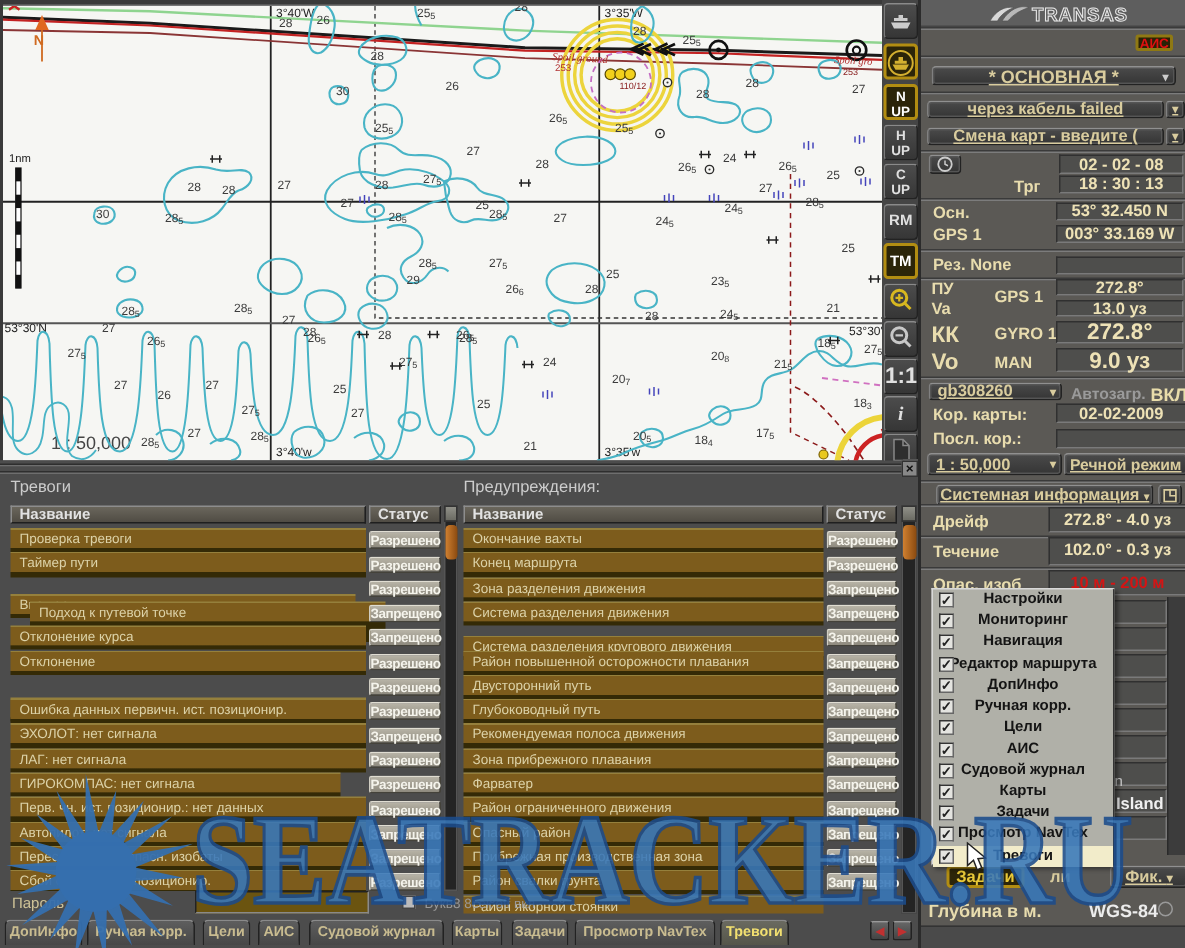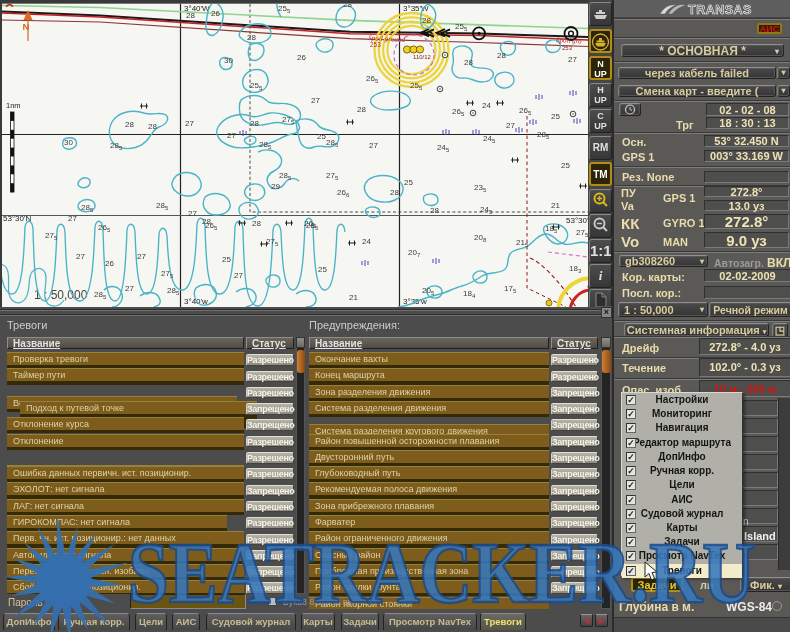--- a/index.html
+++ b/index.html
@@ -1,24 +1,24 @@
 <!DOCTYPE html>
 <html><head><meta charset="utf-8">
 <style>
 *{margin:0;padding:0;box-sizing:border-box;}
 html,body{width:790px;height:632px;overflow:hidden;background:#4c4c4c;font-family:"Liberation Sans",sans-serif;position:relative;}
 .abs{position:absolute;}
 
 #rp{left:612px;top:0;width:178px;height:632px;background:#5b5955;border-left:2px solid #2b2b2b;}
 .lbl{position:absolute;color:#e8dcae;font-weight:bold;font-size:11px;}
 .vbox{position:absolute;background:#4e4e4c;border-top:1px solid #303030;border-left:1px solid #303030;border-bottom:1px solid #7a7a7a;border-right:1px solid #7a7a7a;color:#eee2b6;font-weight:bold;font-size:11px;text-align:center;line-height:1;white-space:nowrap;}
-.btn3{position:absolute;background:linear-gradient(#4a4a4a,#353535);border:1px solid #222;border-top-color:#909090;border-left-color:#808080;border-radius:3px;color:#d9cc9e;font-weight:bold;font-size:11px;text-align:center;box-shadow:inset 0 0 0 1px #555;white-space:nowrap;}
+.btn3{position:absolute;background:linear-gradient(#4a4a4a,#353535);border:1px solid #222;border-top-color:#909090;border-left-color:#808080;border-radius:3px;color:#d9cc9e;font-weight:bold;font-size:11px;text-align:center;box-shadow:inset 0 0 0 1px #555;white-space:nowrap;text-decoration:underline;}
 .sep{position:absolute;left:0;width:100%;height:2px;background:#3a3a3a;border-bottom:1px solid #7c7c7c;}
 
-.hdr{position:absolute;background:linear-gradient(#6a665c,#504c44);border:1px solid #1f1f1f;border-top-color:#8d8d8d;border-left-color:#8d8d8d;color:#e2e2e2;font-weight:bold;font-size:10px;padding-left:5px;line-height:11px;text-decoration:underline;}
+.hdr{position:absolute;background:linear-gradient(#6a665c,#504c44);border:1px solid #1f1f1f;border-top-color:#8d8d8d;border-left-color:#8d8d8d;color:#e2e2e2;font-weight:bold;font-size:10px;padding-left:5px;line-height:11px;}
 .row{position:absolute;background:linear-gradient(180deg,#95803c 0,#95803c 1px,#7d5c1c 1px,#7d5c1c 13px,#342a06 13.5px,#342a06 100%);color:#dcd2a8;font-size:9px;white-space:nowrap;overflow:hidden;padding-left:6px;}
 .st{position:absolute;background:linear-gradient(#b7b3a6,#8e8a7e);border:1px solid #44423a;border-top-color:#e0ddd2;border-left-color:#d0cdc2;border-radius:2px;color:#f5f4ec;font-weight:bold;font-size:9px;text-align:center;letter-spacing:-0.3px;}
 .tab{position:absolute;top:613px;height:17px;background:linear-gradient(#5e5e5e,#474747);border:1px solid #222;border-bottom:none;border-top-color:#8a8a8a;border-radius:4px 4px 0 0;color:#c9bc90;font-weight:bold;font-size:9.5px;text-align:center;line-height:15px;white-space:nowrap;overflow:hidden;}
 
 #popup{left:621px;top:392px;width:122px;height:185px;background:#b0b0a8;border:1px solid #333;border-top-color:#d8d8d8;border-left-color:#d8d8d8;box-shadow:2px 2px 3px rgba(0,0,0,.45);}
 .mi{position:relative;height:14.23px;color:#141414;font-weight:bold;font-size:10px;text-align:center;line-height:14px;white-space:nowrap;}
 .cb{position:absolute;left:4px;top:2px;width:10px;height:10px;background:#e4e4e0;border:1px solid #666;border-top-color:#333;border-left-color:#333;color:#222;font-size:9px;line-height:9px;font-weight:bold;text-align:center;}
 </style></head><body>
 <svg class="abs" style="left:2px;top:4px" width="586" height="303" viewBox="2 4 586 303">
 <rect x="2" y="4" width="586" height="303" fill="#f6f6f3"></rect>

